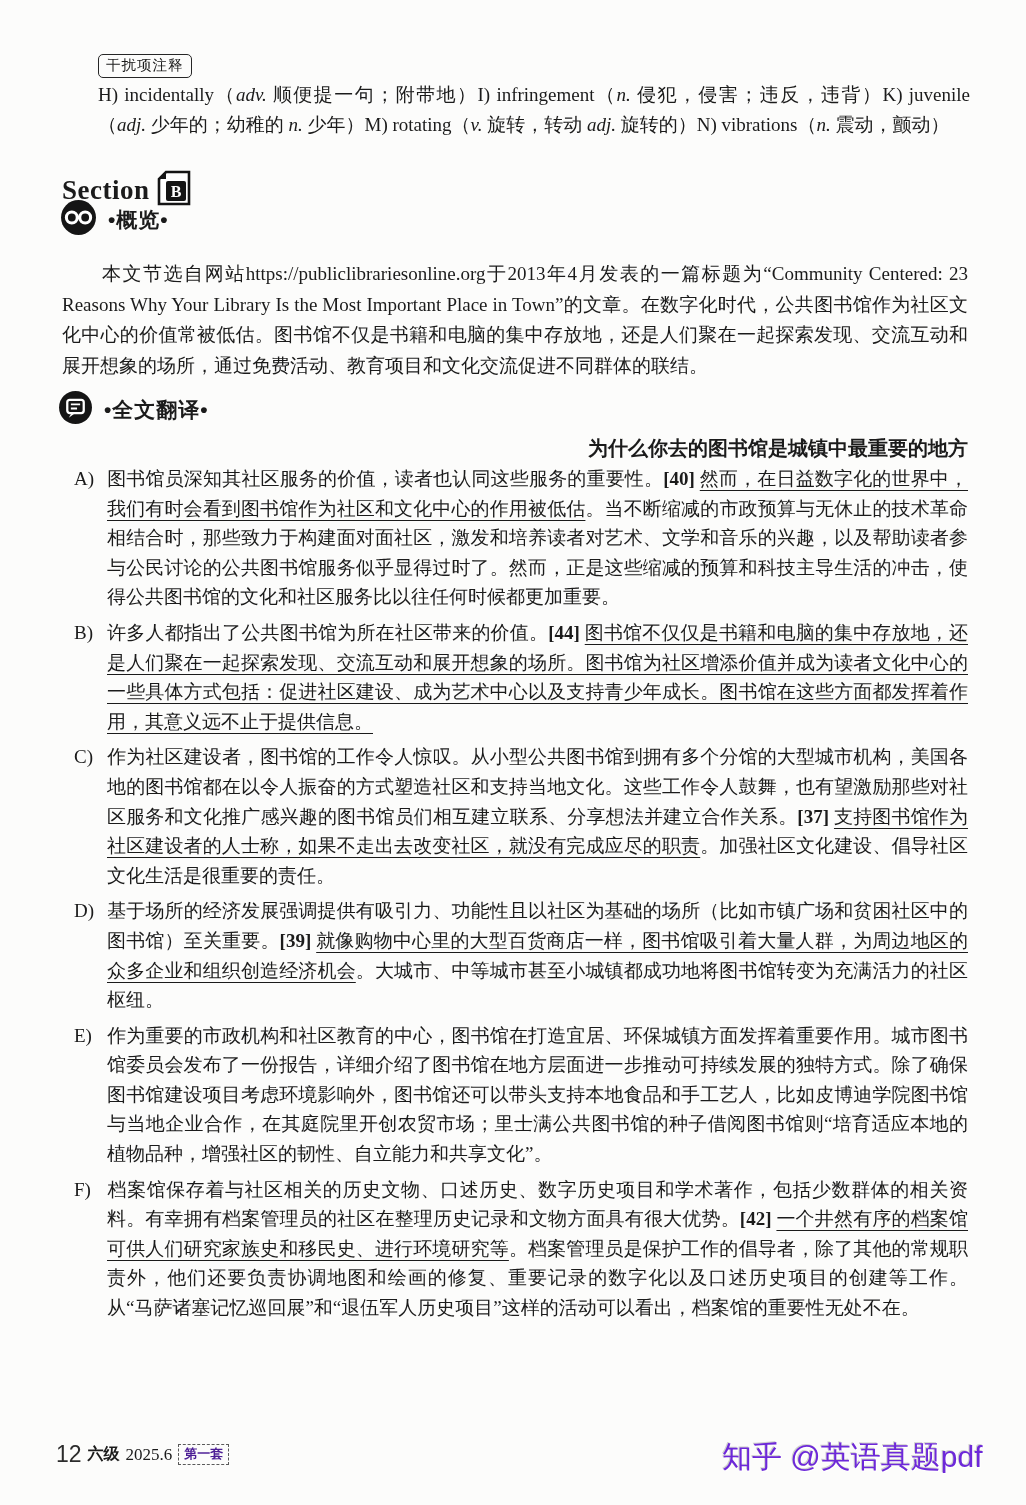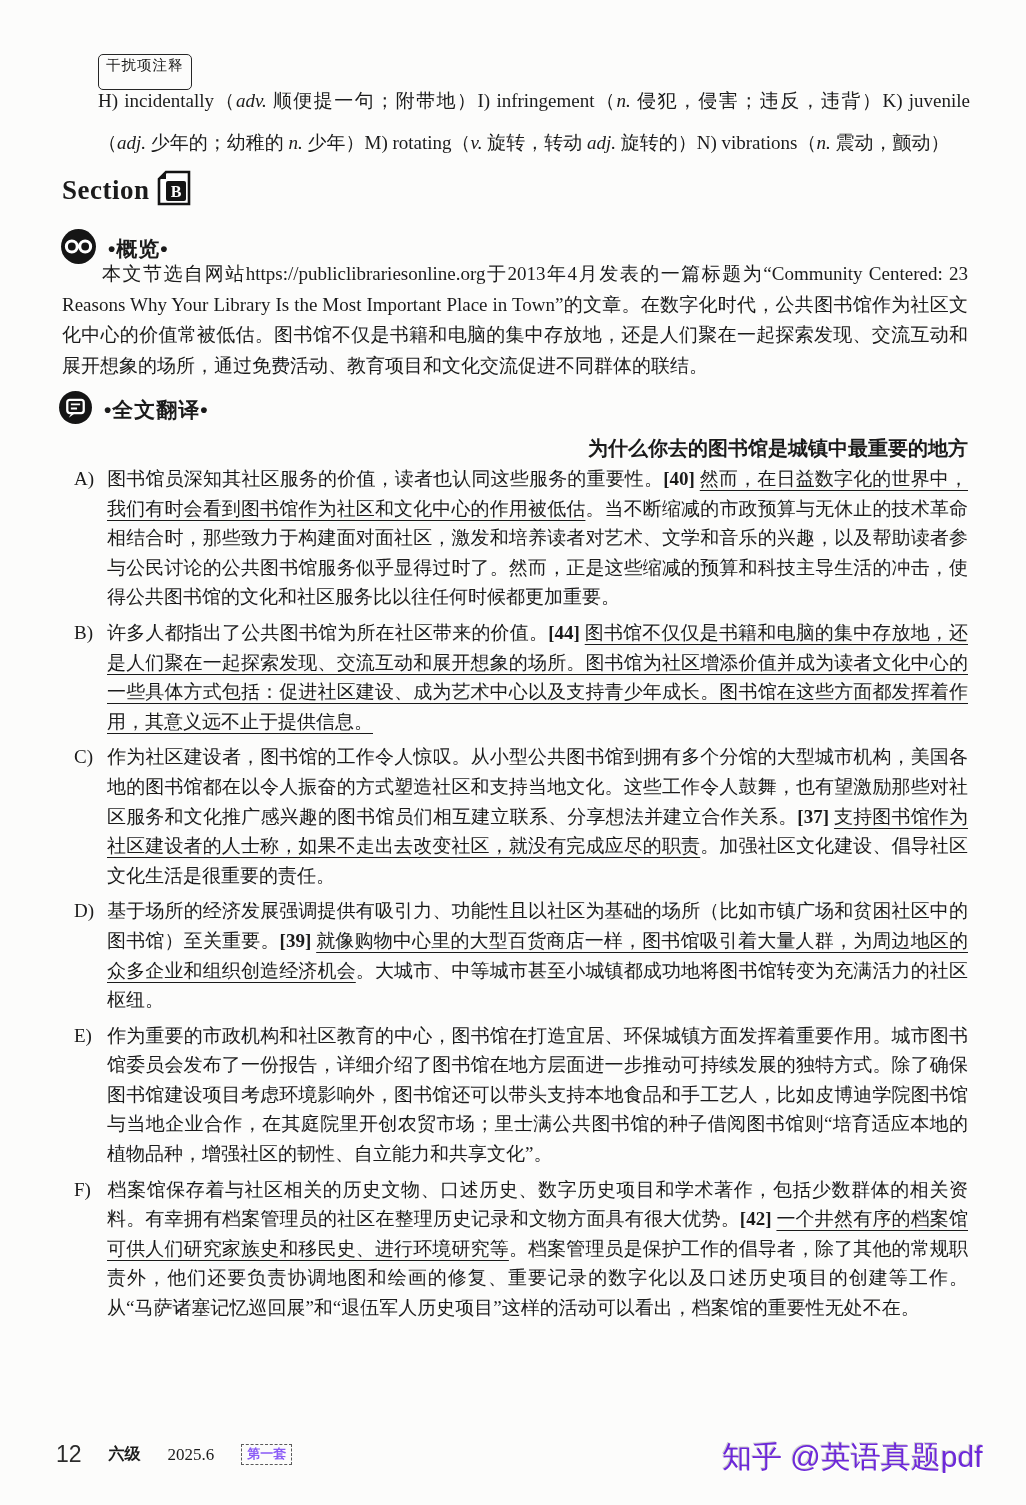--- a/index.html
+++ b/index.html
@@ -12,44 +12,44 @@
     font-family: "Liberation Serif", "DejaVu Serif", serif;
     overflow: hidden;
   }
   .abs { position: absolute; }
 
   
   #note-box {
     left: 98px; top: 54px;
     border: 1.6px solid #262626;
     border-radius: 5px;
-    padding: 1px 7px 14px 7px;
+    padding: 1px 7px 2px 7px;
     font-size: 14.5px;
     letter-spacing: 1px;
     font-family: "Liberation Sans", "DejaVu Sans", sans-serif;
   }
 
   
   #vocab {
     left: 98px; top: 80px; width: 872px;
-    font-size: 19px; line-height: 42px;
+    font-size: 19px; line-height: 30px;
     text-align: justify;
   }
 
   
   #section-heading {
     left: 62px; top: 170px;
     display: flex; align-items: center; gap: 7px;
   }
   #section-heading .word {
     font-size: 27px; font-weight: bold; letter-spacing: 0.5px;
   }
 
   .icon-heading { display: flex; align-items: center; gap: 11px; }
-  #overview-head { left: 60px; top: 228px; }
+  #overview-head { left: 60px; top: 199px; }
   #translate-head { left: 58px; top: 390px; }
   .head-label {
     font-size: 21px; font-weight: bold;
     font-family: "Liberation Sans", "DejaVu Sans", sans-serif;
     letter-spacing: 1px;
   }
 
   #overview-text {
     left: 62px; top: 259px; width: 906px;
     font-size: 19px; line-height: 30.5px;
@@ -77,37 +77,37 @@
   .run-i { font-style: italic; }
   .run-u {
     text-decoration: underline;
     text-underline-offset: 4.5px;
     text-decoration-thickness: 1.3px;
   }
 
   
   #footer {
     left: 56px; top: 1441px;
-    display: flex; align-items: center; gap: 27px;
+    display: flex; align-items: center; gap: 6px;
   }
   #page-num {
     font-family: "Liberation Sans", "DejaVu Sans", sans-serif;
     font-size: 23px; color: #2c2c2c;
   }
   #exam-name {
     font-weight: bold; font-size: 16px;
     font-family: "Liberation Sans", "DejaVu Sans", sans-serif;
   }
   #exam-date { font-size: 17px; }
   #set-box {
     border: 1px dashed #5a5a5a;
     padding: 0 5px 1px 5px;
     font-size: 13px; font-weight: bold;
     font-family: "Liberation Sans", "DejaVu Sans", sans-serif;
-    color: #8b5cf6;
+    color: #4c1d95;
   }
 
   
   #watermark {
     left: 722px; top: 1437px;
     font-family: "Liberation Sans", "DejaVu Sans", sans-serif;
     font-size: 30px;
     color: #6d28d9;
     text-shadow: -1px -1px 0 #d0d0ce, 1px 1px 0 #ffffff;
     white-space: nowrap;

